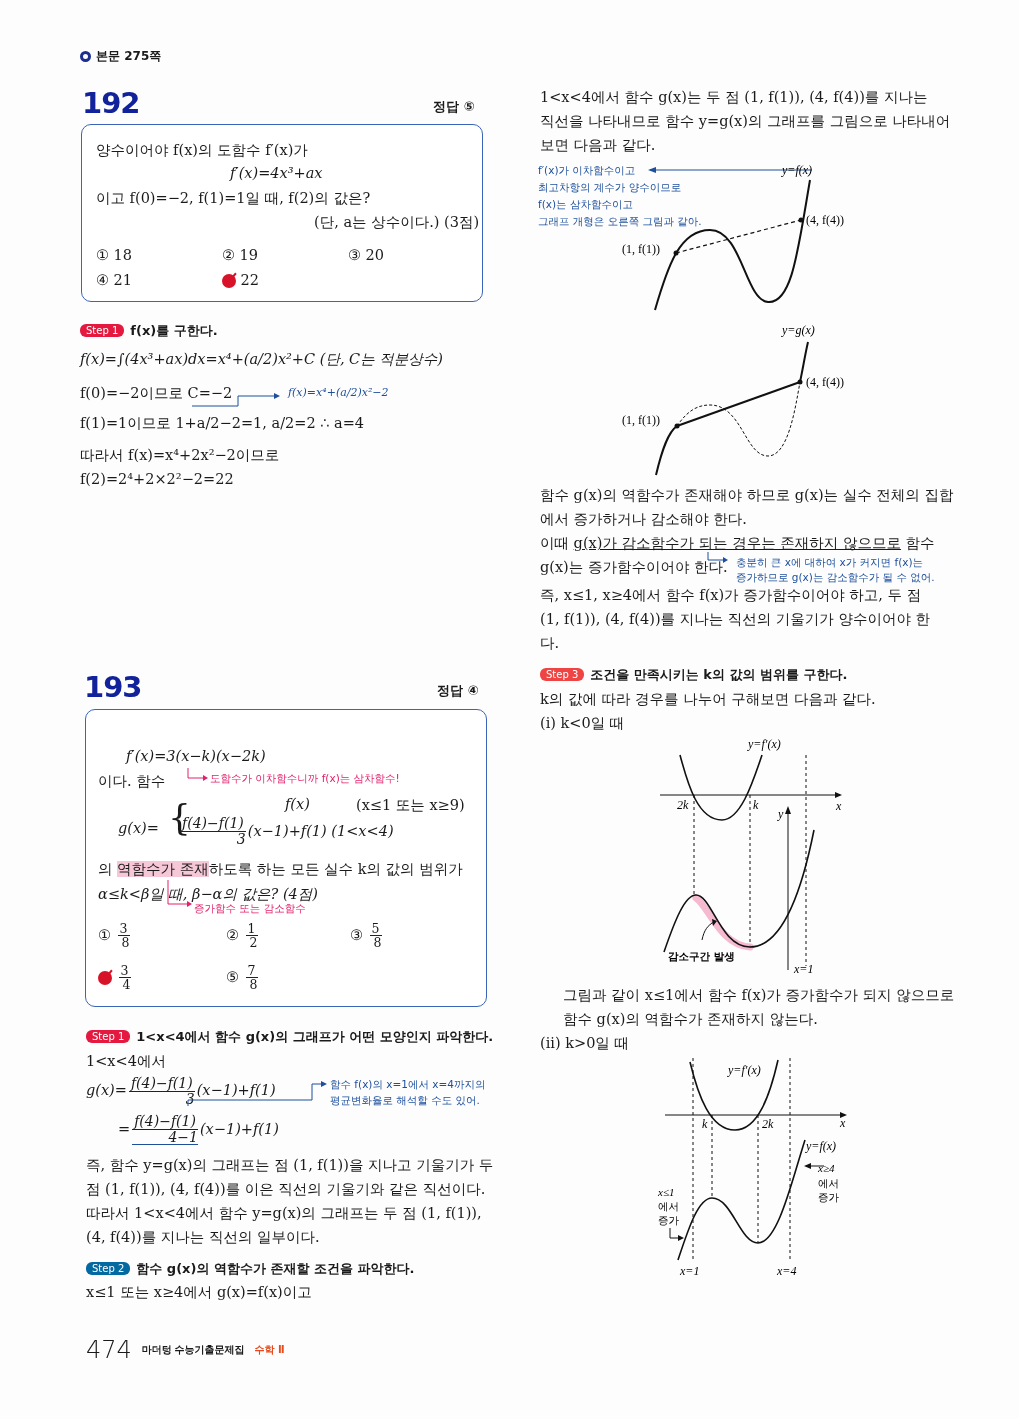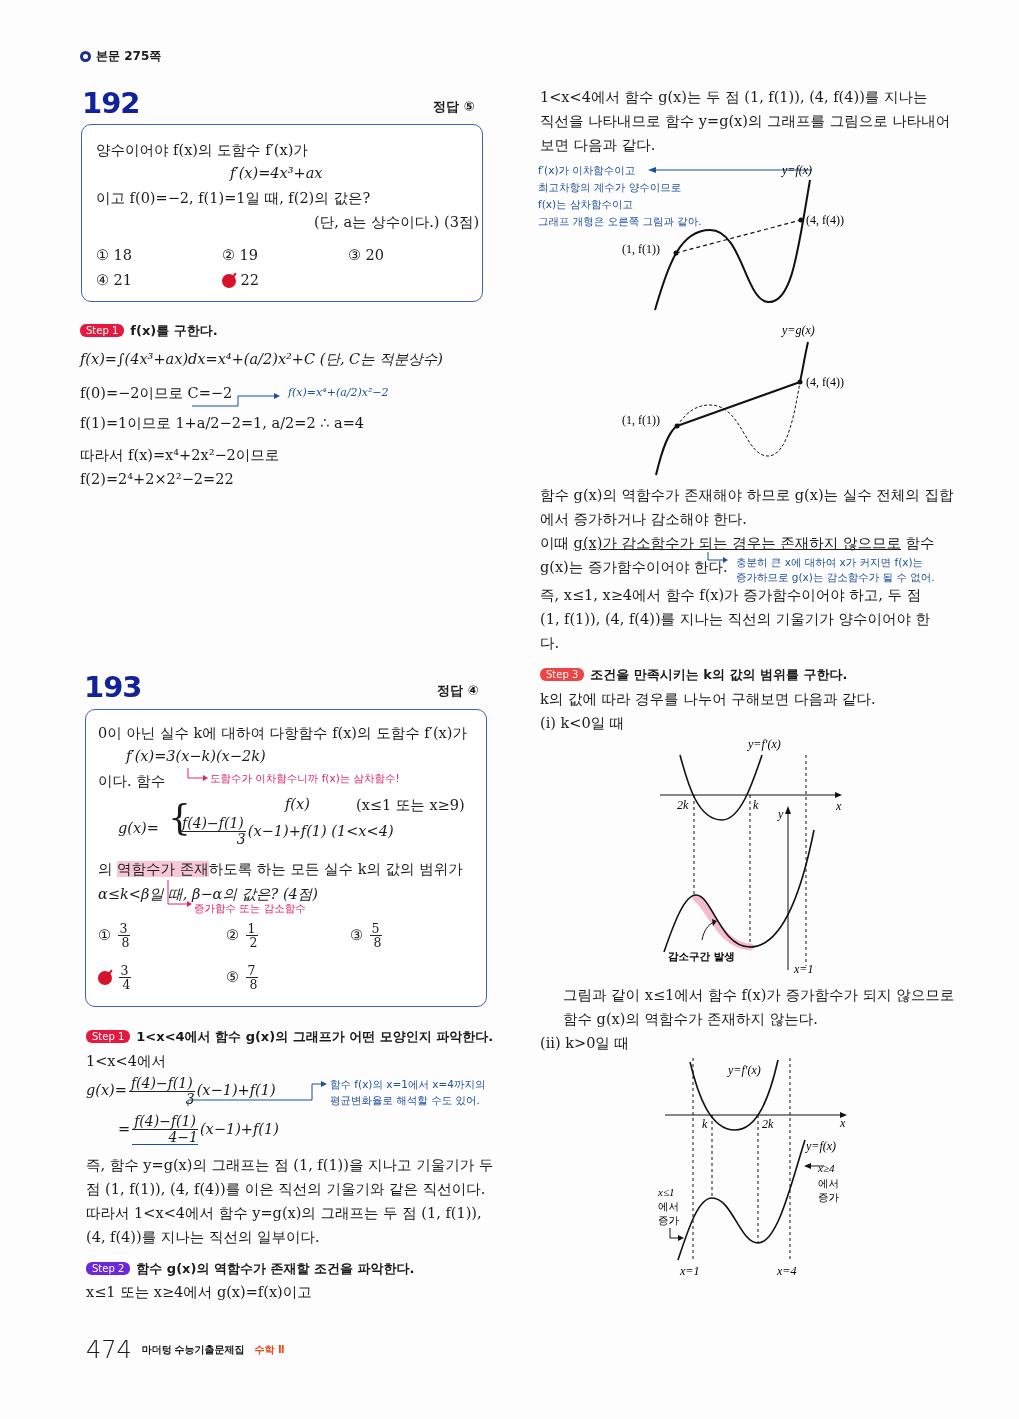--- a/index.html
+++ b/index.html
@@ -11,21 +11,21 @@
   .line { position: absolute; white-space: nowrap; font-size: 14.5px; }
   .blue { color: #1d4f9c; }
   .pink { color: #e3206b; }
   .ref { left: 80px; top: 48px; font-size: 12px; font-weight: bold; display: flex; align-items: center; gap: 5px; }
   .ref-dot { width: 11px; height: 11px; border: 3px solid #1c2e8f; border-radius: 50%; }
   .qnum { font-family: "DejaVu Sans", sans-serif; font-weight: bold; font-size: 29px; color: #12229a; letter-spacing: -1px; }
   .answer { font-family: "DejaVu Sans", sans-serif; font-weight: bold; font-size: 13px; }
   .qbox { position: absolute; border: 1.5px solid #3b64b8; border-radius: 10px; background: #fff; }
   .step { display: inline-block; color: #fff; font-family: "DejaVu Sans", sans-serif; font-size: 10px; padding: 1px 6px; border-radius: 6px; margin-right: 6px; vertical-align: middle; }
   .step.red { background: #e5193f; }
-  .step.blue { background: #6d28d9; }
+  .step.blue { background: #0369a1; }
   .step.green { background: #ef4444; }
   .heading { font-family: "DejaVu Sans", sans-serif; font-weight: bold; font-size: 13px; }
   .frac { display: inline-flex; flex-direction: column; align-items: flex-end; vertical-align: middle; font-size: 12.5px; line-height: 1.05; margin: 0 2px; }
   .frac .num { border-bottom: 1px solid #222; padding: 0 2px; }
   .check { display: inline-block; width: 14px; height: 14px; border-radius: 50%; background: #d7132a; position: relative; vertical-align: middle; }
   .check::after { content: ""; position: absolute; left: 4px; top: -4px; width: 5px; height: 12px; border-right: 2.5px solid #d7132a; border-bottom: 2.5px solid #d7132a; transform: rotate(40deg); }
   .note { font-family: "DejaVu Sans", sans-serif; font-size: 10.5px; line-height: 16px; }
   .hl-pink { background: #f6c7d6; }
   .underline { text-decoration: underline; }
   .footer-num { font-family: "DejaVu Sans", sans-serif; font-size: 24px; font-weight: 300; }
@@ -70,21 +70,20 @@
 </svg>
 <div class="line blue it" style="left:288px; top:386px; font-size:11px;">f(x)=x⁴+(a/2)x²−2</div>
 <div class="line" style="left:80px; top:414px;">f(1)=1이므로 1+a/2−2=1, a/2=2      ∴ a=4</div>
 <div class="line" style="left:80px; top:446px;">따라서 f(x)=x⁴+2x²−2이므로</div>
 <div class="line" style="left:80px; top:471px;">f(2)=2⁴+2×2²−2=22</div>
 
 <div class="abs qnum" style="left:84px; top:670px;">193</div>
 <div class="abs answer" style="left:437px; top:682px;">정답 ④</div>
 
 <div class="qbox" style="left:85px; top:709px; width:402px; height:298px;">
-  <div class="line" style="left:12px; top:14px;">0이 아닌 실수 k에 대하여 다항함수 f(x)의 도함수 f′(x)가</div>
   <div class="line it" style="left:40px; top:38px;">f′(x)=3(x−k)(x−2k)</div>
   <div class="line" style="left:12px; top:62px;">이다. 함수</div>
   <svg class="abs" style="left:100px; top:58px;" width="22" height="16">
     <path d="M2 0 V10 H20" fill="none" stroke="#e3206b" stroke-width="1"></path>
       <path d="M17 7 L22 10 L17 13Z" fill="#e3206b"></path>
   </svg>
   <div class="line pink note" style="left:124px; top:60px;">도함수가 이차함수니까 f(x)는 삼차함수!</div>
 
   <div class="line it" style="left:163px; top:86px;margin-left:36px;">f(x)</div>
   <div class="line" style="left:270px; top:86px;">(x≤1 또는 x≥9)</div>

